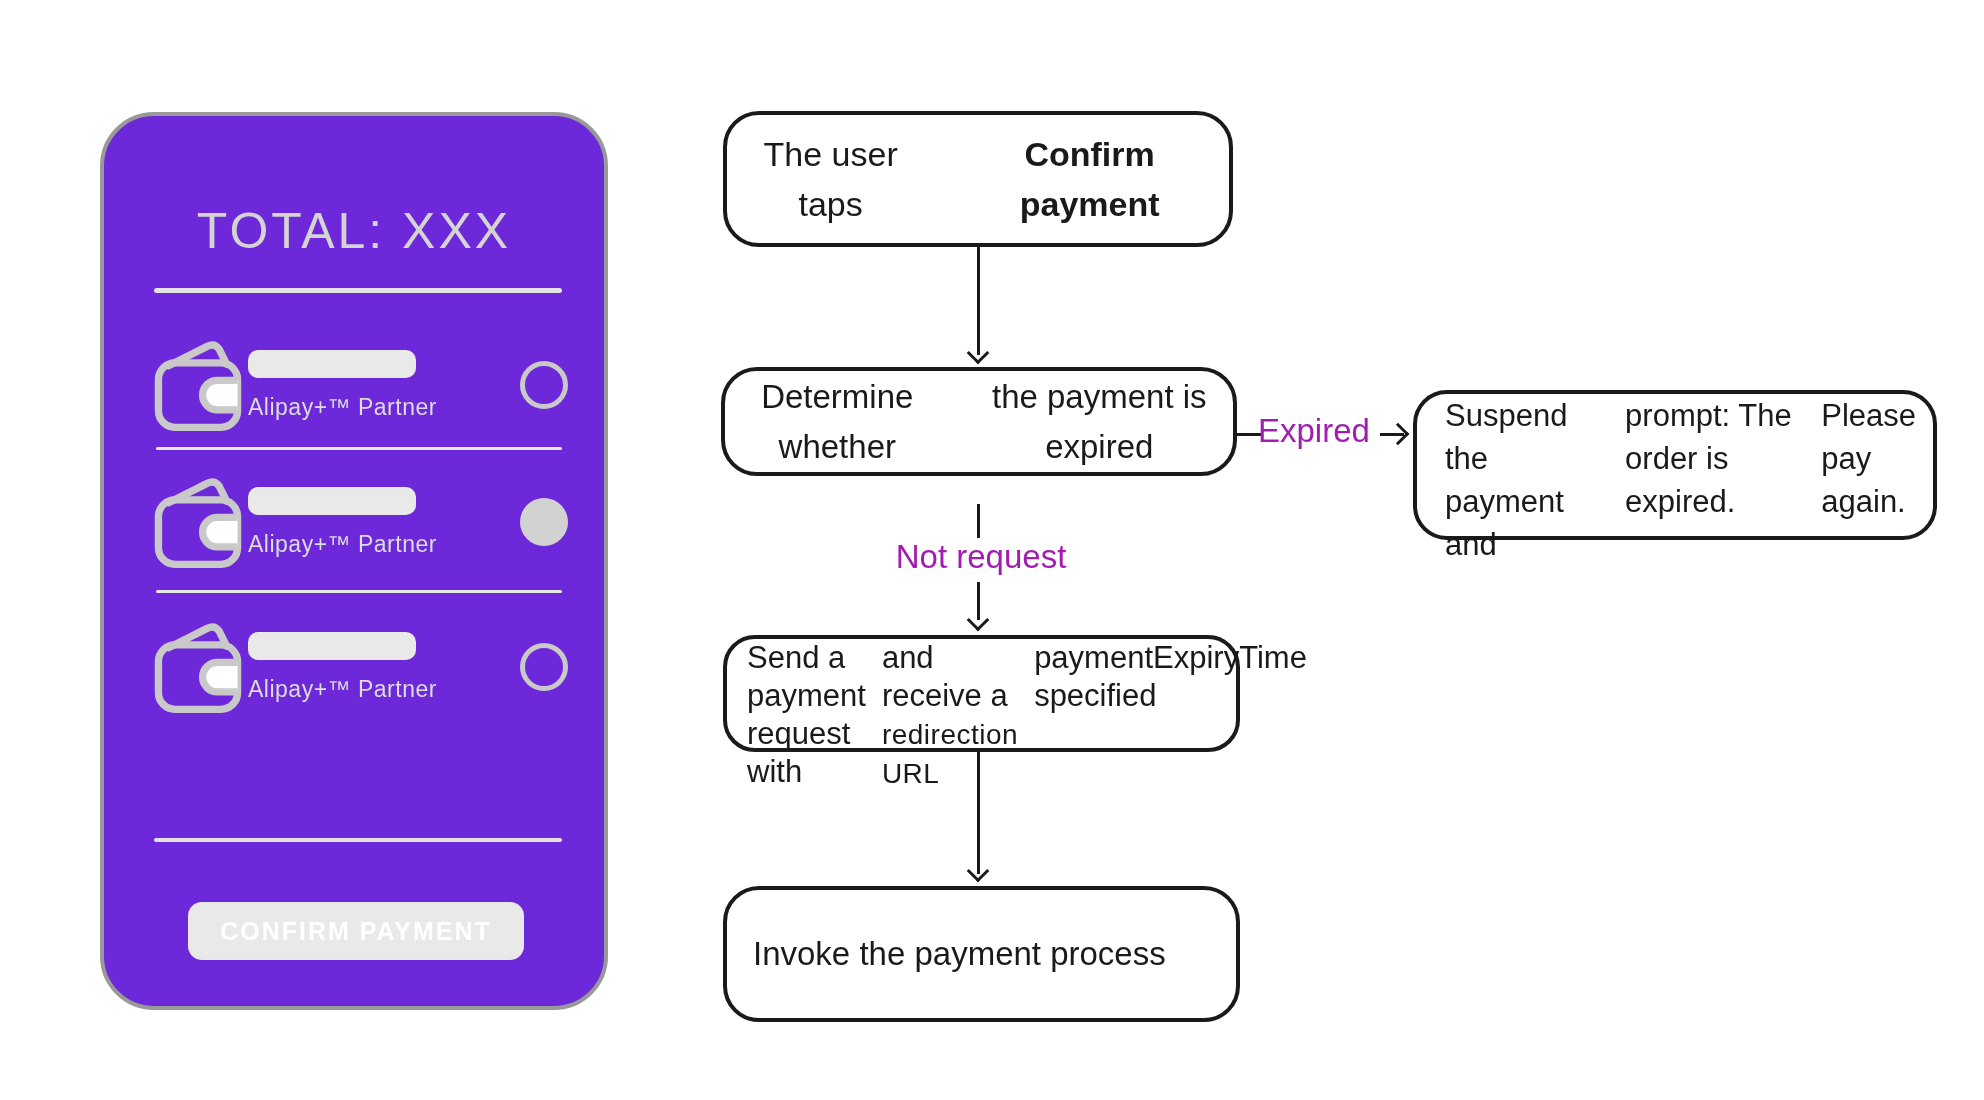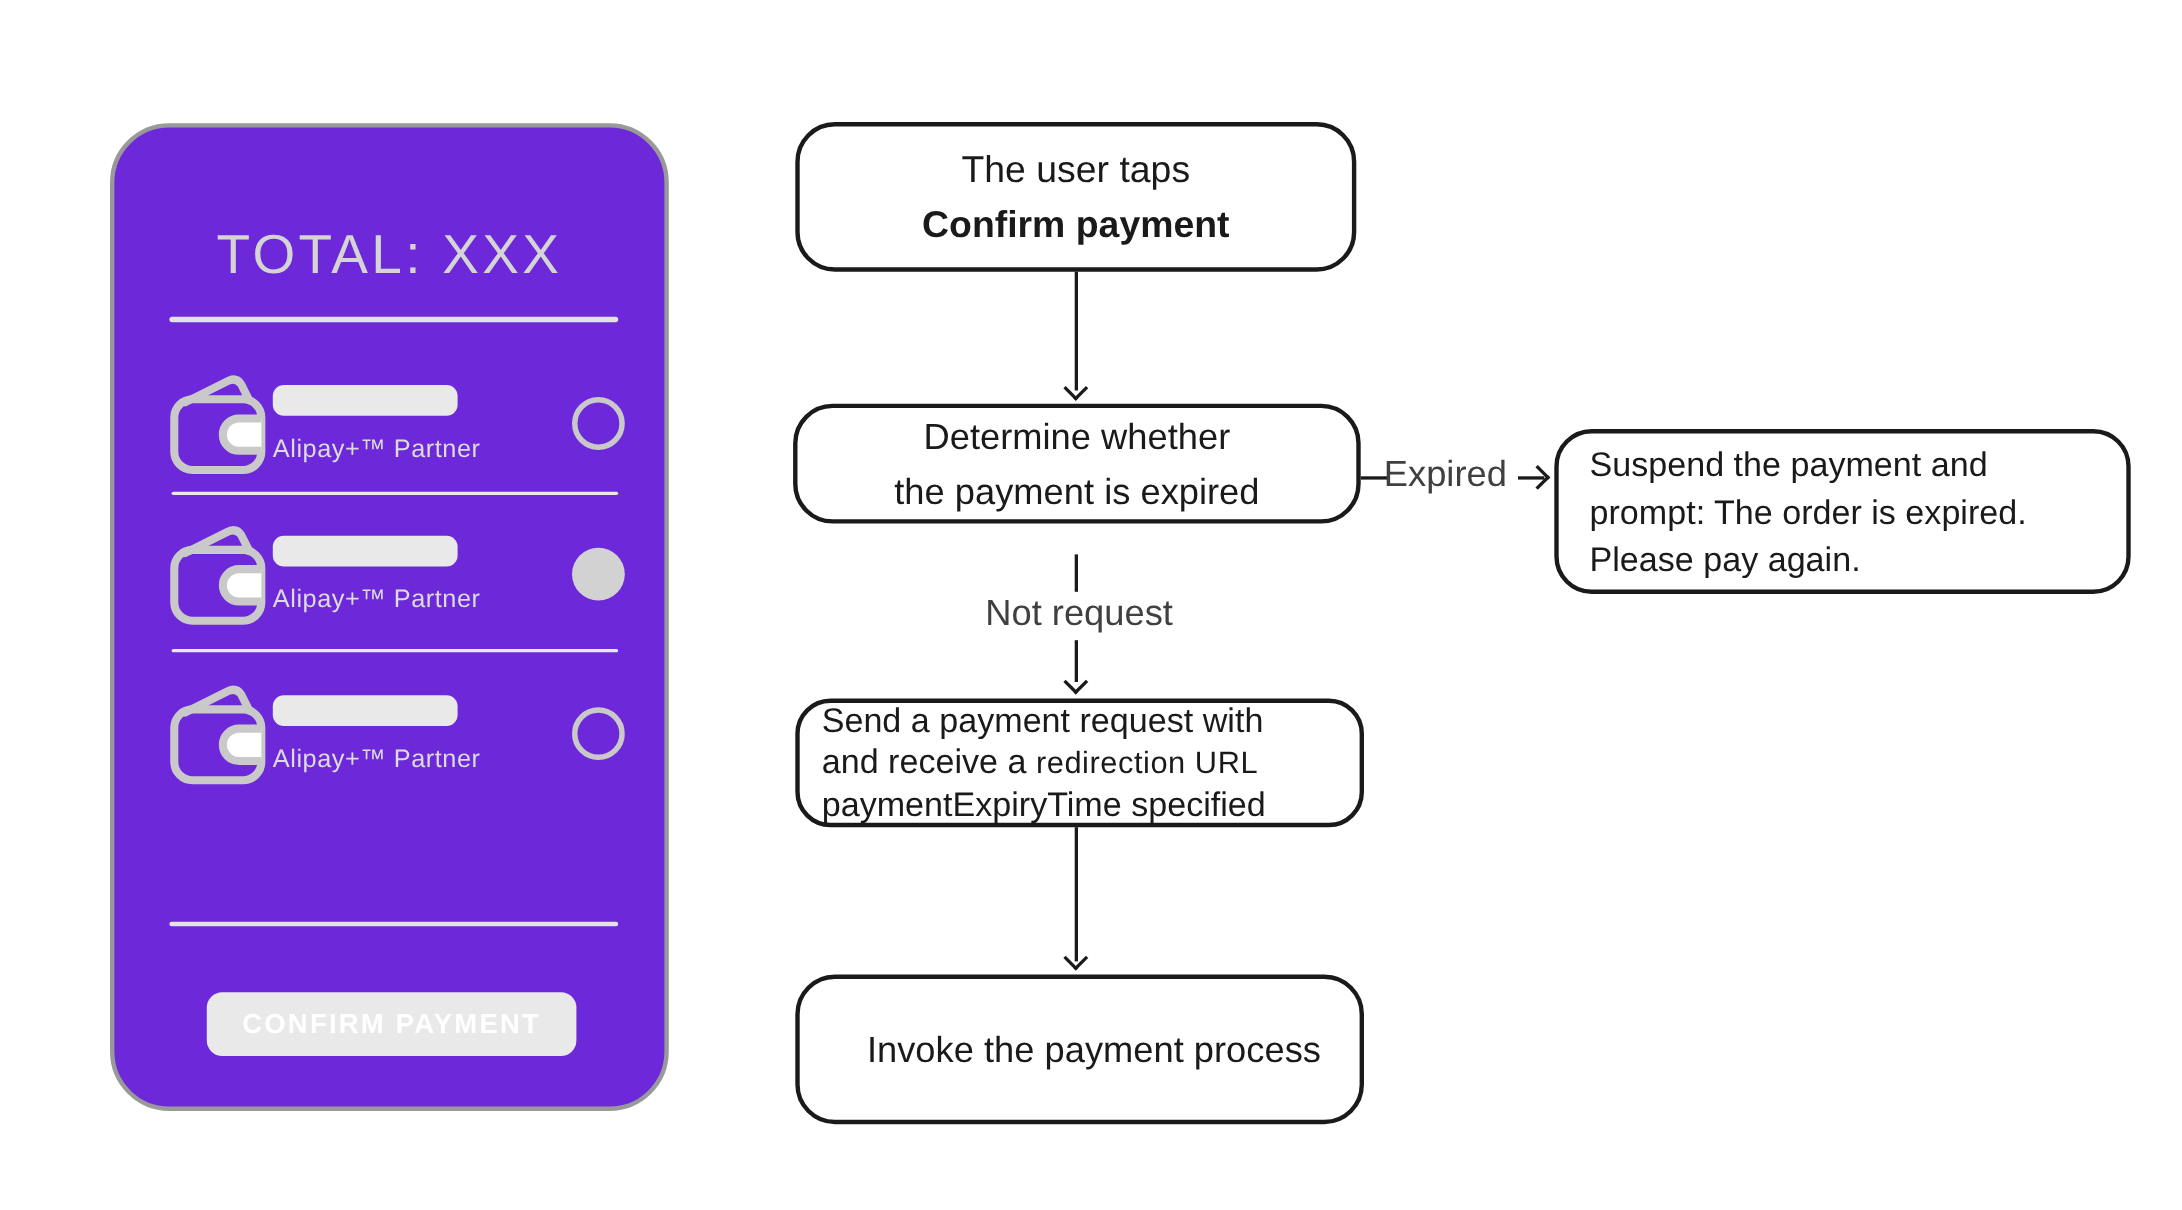--- a/index.html
+++ b/index.html
@@ -40,22 +40,22 @@
     position: absolute; left: 84px; top: 786px; width: 336px; height: 58px;
     border-radius: 14px; background: #e9e9e9; border: none;
     display: flex; align-items: center; justify-content: center;
     color: #ffffff; font-weight: 700; font-size: 25px; letter-spacing: 2px;
   }
 
   
   .node {
     position: absolute; background: #ffffff;
     border: 4px solid #1a1a1a; border-radius: 36px;
-    display: flex; flex-direction: column; justify-content: center; align-items: center;
-    color: #1a1a1a; text-align: center;
+    display: flex; flex-direction: row; justify-content: flex-start; align-items: center;
+    color: #1a1a1a; text-align: center; gap: 16px;
   }
   .node-tap       { left: 723px;  top: 111px; width: 510px; height: 136px; font-size: 34px; line-height: 50px; }
   .node-tap .b2   { font-weight: 700; }
   .node-determine { left: 721px;  top: 367px; width: 516px; height: 109px; font-size: 33px; line-height: 50px; }
   .node-suspend   { left: 1413px; top: 370px; width: 524px; height: 150px; font-size: 31px; line-height: 43px;
                     align-items: flex-start; text-align: left; padding-left: 28px; border-radius: 34px; margin-top: 20px; }
   .node-send      { left: 723px;  top: 635px; width: 517px; height: 117px; font-size: 31px; line-height: 38px;
                     align-items: flex-start; text-align: left; padding-left: 20px; border-radius: 32px; }
   .node-send .alt-term { font-size: 28px; letter-spacing: 0.5px; }
   .node-invoke    { left: 723px;  top: 886px; width: 517px; height: 136px; font-size: 33px; padding-left: 26px; }
@@ -71,21 +71,21 @@
 
   .chev { position: absolute; width: 16px; height: 16px;
           border-right: 3px solid #1a1a1a; border-bottom: 3px solid #1a1a1a; }
   .chev.down  { transform: rotate(45deg); }
   .chev.right { transform: rotate(-45deg); }
   .c1 { left: 970px;  top: 345px; }
   .c2 { left: 970px;  top: 612px; }
   .c3 { left: 970px;  top: 863px; }
   .cr { left: 1390px; top: 426px; }
 
-  .edge-label { position: absolute; color: #404040; font-size: 33px; white-space: nowrap; }
+  .edge-label { position: absolute; color: #a21caf; font-size: 33px; white-space: nowrap; }
   .lbl-expired     { left: 1258px; top: 412px; }
   .lbl-not-expired { left: 878px;  top: 538px; width: 206px; text-align: center; }
 </style>
 </head>
 <body>
 
 <div class="canvas">
 
   <div class="phone">
     <div class="total">TOTAL: XXX</div>

